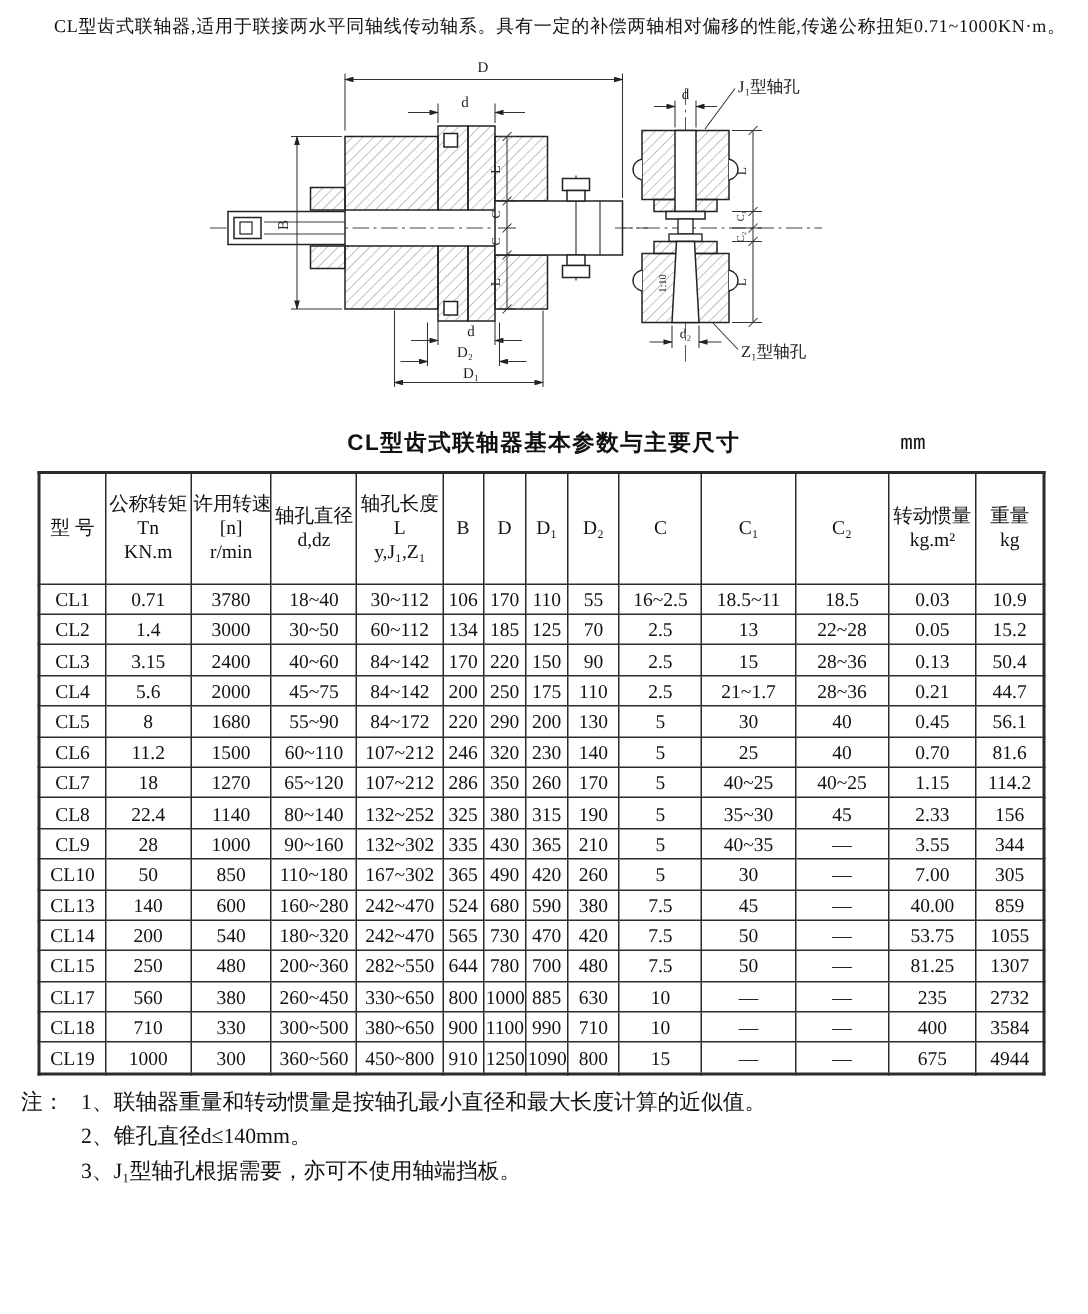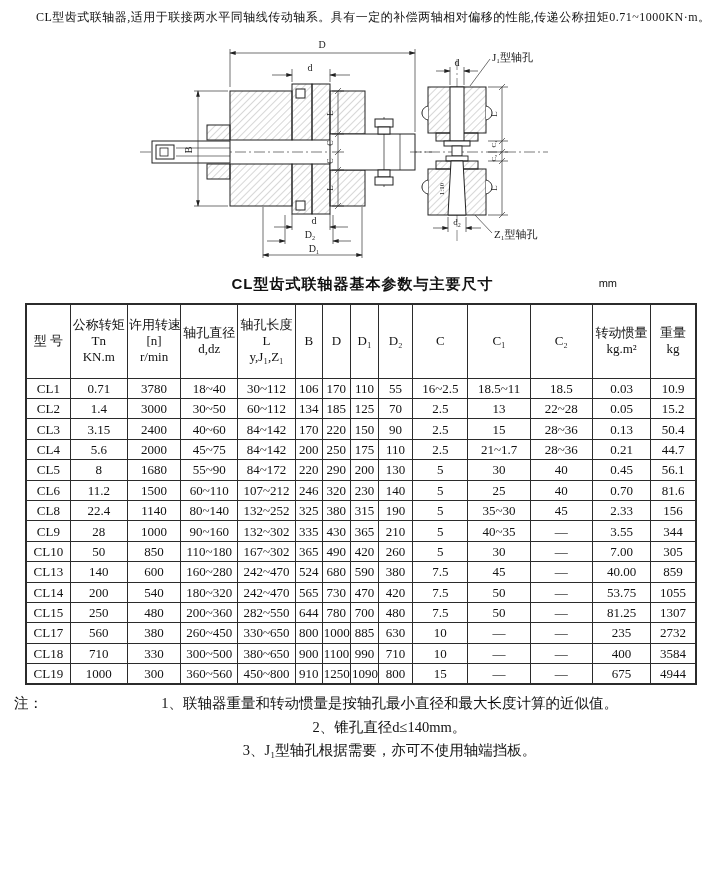--- a/index.html
+++ b/index.html
@@ -9,47 +9,47 @@
   }
   
   .intro{
     margin:8px 10px 0 12px;font-size:12px;line-height:1.55;
     text-indent:2em;text-align:justify;letter-spacing:.5px;
   }
   
   .diagram{display:block;margin-top:2px;}
   .diagram text{font-family:"Liberation Serif","DejaVu Serif",serif;fill:#222;}
   
-  .tbl-title-row{position:relative;height:26px;margin-top:2px;}
+  .tbl-title-row{position:relative;height:26px;margin-top:13px;}
   .tbl-title{
     position:absolute;left:0;right:0;text-align:center;top:2px;
     font-family:"Liberation Sans","DejaVu Sans",sans-serif;
     font-weight:bold;font-size:15px;letter-spacing:1px;
   }
   .tbl-unit{
     position:absolute;right:108px;top:4px;
-    font-family:Liberation Sans, sans-serif;font-size:11px;text-align:center;
+    font-family:Liberation Mono, monospace;font-size:14px;text-align:center;
   }
   
   table.params{
     border-collapse:collapse;table-layout:fixed;
     margin:4px 0 0 25px;width:672px;
     font-size:13px;
   }
   table.params th,table.params td{
     border:1px solid #2b2b2b;text-align:center;vertical-align:middle;
     padding:0 1px;overflow:hidden;white-space:nowrap;
   }
   table.params{border:2px solid #2b2b2b;}
   table.params th{font-weight:normal;height:73px;line-height:1.25;}
   table.params td{height:19.4px;line-height:1;}
   
   .notes{position:relative;margin:7px 0 0 14px;font-size:14.5px;line-height:1.6;}
   .notes-prefix{position:absolute;left:0;top:0;}
-  .note-items{padding-left:40px;text-align:center;}
+  .note-items{padding-left:40px;}
 </style>
 </head>
 <body>
 
 <p class="intro">CL型齿式联轴器,适用于联接两水平同轴线传动轴系。具有一定的补偿两轴相对偏移的性能,传递公称扭矩0.71~1000KN·m。</p>
 
 <svg class="diagram" width="725" height="242" viewBox="0 0 725 242">
   <defs>
     <pattern id="hatch" width="5" height="5" patternUnits="userSpaceOnUse" patternTransform="rotate(45)">
       <line x1="0" y1="0" x2="0" y2="5" stroke="#777" stroke-width="0.6"></line>
@@ -405,20 +405,36 @@
         <td>320</td>
         <td>230</td>
         <td>140</td>
         <td>5</td>
         <td>25</td>
         <td>40</td>
         <td>0.70</td>
         <td>81.6</td>
       </tr>
       <tr>
+        <td>CL7</td>
+        <td>18</td>
+        <td>1270</td>
+        <td>65~120</td>
+        <td>107~212</td>
+        <td>286</td>
+        <td>350</td>
+        <td>260</td>
+        <td>170</td>
+        <td>5</td>
+        <td>40~25</td>
+        <td>40~25</td>
+        <td>1.15</td>
+        <td>114.2</td>
+      </tr>
+      <tr>
         <td>CL8</td>
         <td>22.4</td>
         <td>1140</td>
         <td>80~140</td>
         <td>132~252</td>
         <td>325</td>
         <td>380</td>
         <td>315</td>
         <td>190</td>
         <td>5</td>

